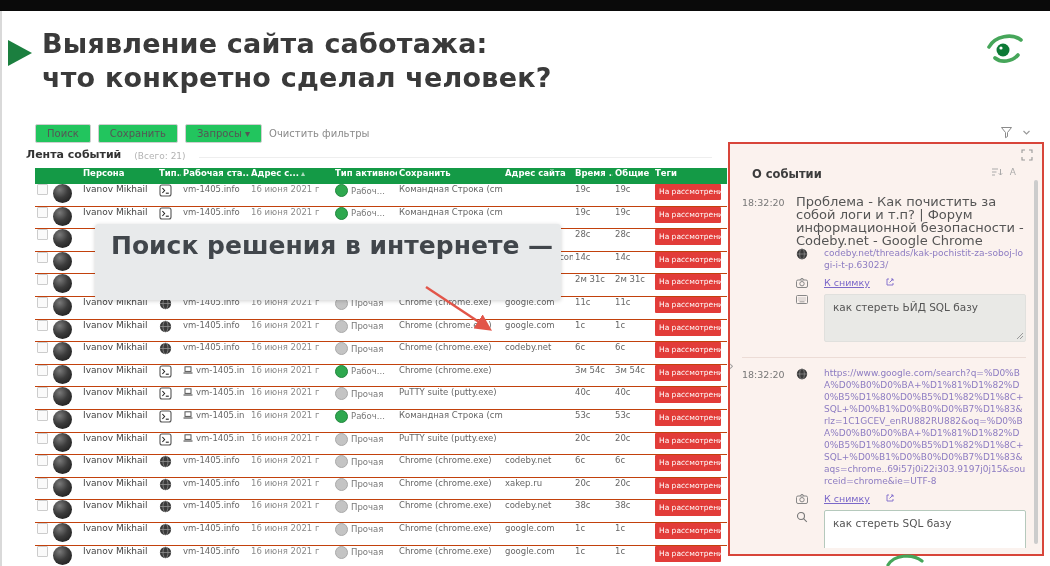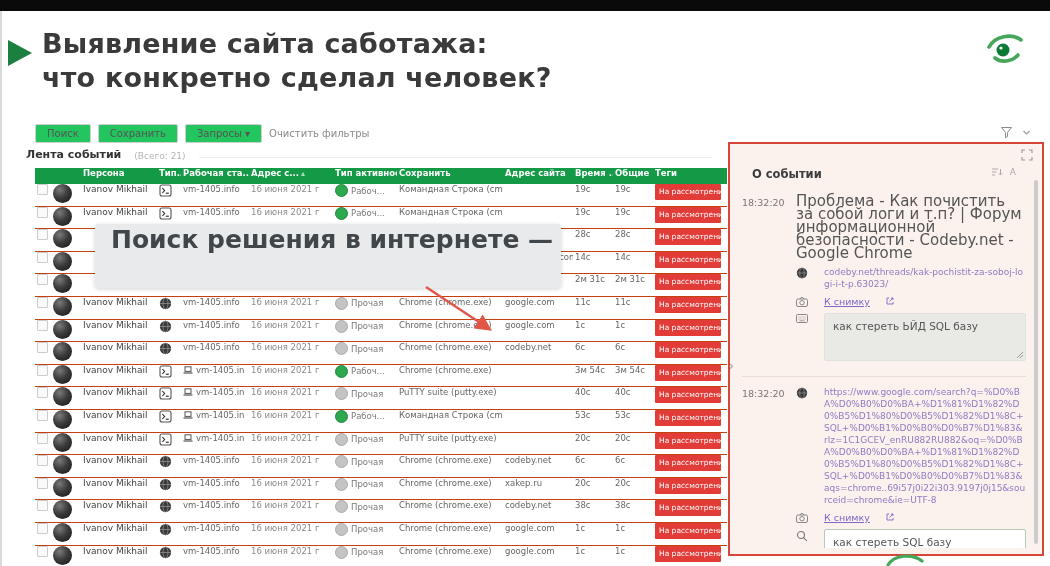--- a/index.html
+++ b/index.html
@@ -54,38 +54,38 @@
   .f-app,.f-site{font-size:8.5px;color:#666;white-space:nowrap;overflow:hidden}
   .f-time,.f-total{font-size:8.5px;color:#666;white-space:nowrap}
   .tag{display:inline-block;background:#e23c39;color:#fff;font-size:7.5px;line-height:8px;
        padding:4px 4px;border-radius:1px;white-space:nowrap;overflow:hidden;max-width:66px;box-sizing:border-box;width:66px}
   .c-ws{display:flex;align-items:center;gap:3px;white-space:nowrap;overflow:hidden}
   .f-ws{font-size:8.5px;color:#666;overflow:hidden}
   .c-type svg{display:block}
 
   
   .callout{position:absolute;left:95px;top:224px;width:434px;height:64px;background:#e8eaeb;
-           border-radius:4px;box-shadow:0 1px 4px rgba(0,0,0,.18);padding:0 16px;box-sizing:content-box;z-index:6}
+           border-radius:4px;box-shadow:0 1px 4px rgba(0,0,0,.18);padding:6px 16px;box-sizing:content-box;z-index:6}
   .callout div{font-size:25px;line-height:31px;font-weight:600;color:#41464b;white-space:nowrap}
   .arrow-svg{position:absolute;left:408px;top:276px;z-index:7}
 
   
   .panel{position:absolute;left:728px;top:142px;width:316px;height:414px;box-sizing:border-box;
          background:#fbf2ee;border:2px solid #d8453a;z-index:5}
   .panel-expand{position:absolute;top:5px;right:9px}
   .panel-title{position:absolute;left:22px;top:23px;font-size:11.5px;font-weight:700;color:#3c3c3c}
   .panel-hicons{position:absolute;right:26px;top:23px;display:flex;gap:7px;align-items:center;color:#aaa;font-size:9px}
   .panel-scroll{position:absolute;right:4px;top:36px;bottom:10px;width:4px;background:#cccccc;border-radius:2px}
   .panel-collapse{position:absolute;left:-1px;top:216px;color:#999;font-size:12px;line-height:12px}
   .panel-body{position:absolute;left:12px;right:16px;top:42px;bottom:6px;overflow:hidden}
   .entry{display:flex;gap:8px;padding:9px 0;border-bottom:1px solid #ecdcd6}
   .entry:last-child{border-bottom:none}
   .e-time{width:46px;flex:none;font-size:9.5px;color:#777;padding-top:2px}
   .e-body{flex:1;min-width:0}
-  .e-title{font-size:15px;line-height:13px;color:#555;margin-bottom:6px}
+  .e-title{font-size:13px;line-height:13px;color:#555;}
   .e-row{display:flex;gap:16px;align-items:flex-start;margin-bottom:6px}
   .e-row svg{flex:none;margin-top:1px}
   .e-url{font-size:9px;line-height:12px;color:#8d7cc2;word-break:break-all}
   .e-link{font-size:9.5px;color:#7b68c9;text-decoration:underline;cursor:pointer}
   .e-box{position:relative;flex:1;min-height:34px;border-radius:2px;padding:6px 8px;
          font-size:10.5px;color:#555}
   .e-box.gray{background:#e9e9e6;border:1px solid #e0e0dd}
   .e-box.white{background:#fff;border:1px solid #b5c9bc;min-height:46px}
   .e-box::after{content:"";position:absolute;right:2px;bottom:2px;width:6px;height:6px;
      background:linear-gradient(135deg,transparent 50%,#9a9a9a 50%,#9a9a9a 58%,transparent 58%,transparent 72%,#9a9a9a 72%,#9a9a9a 80%,transparent 80%)}

